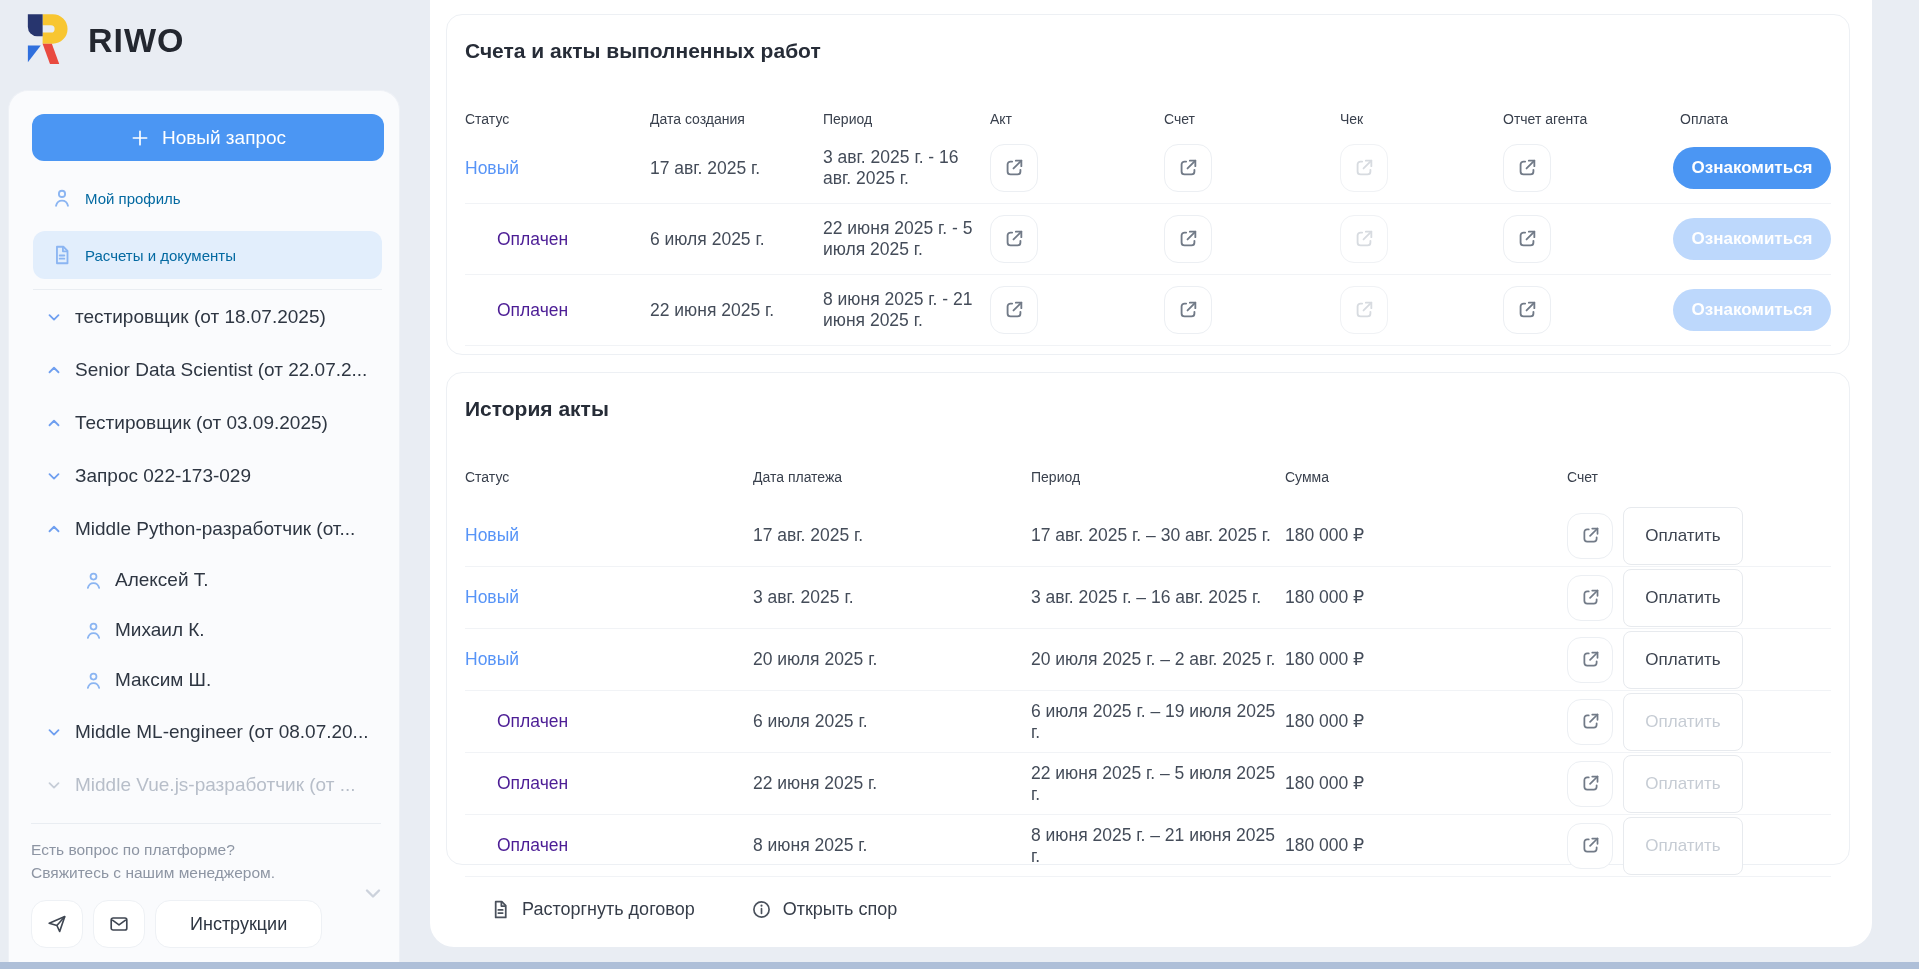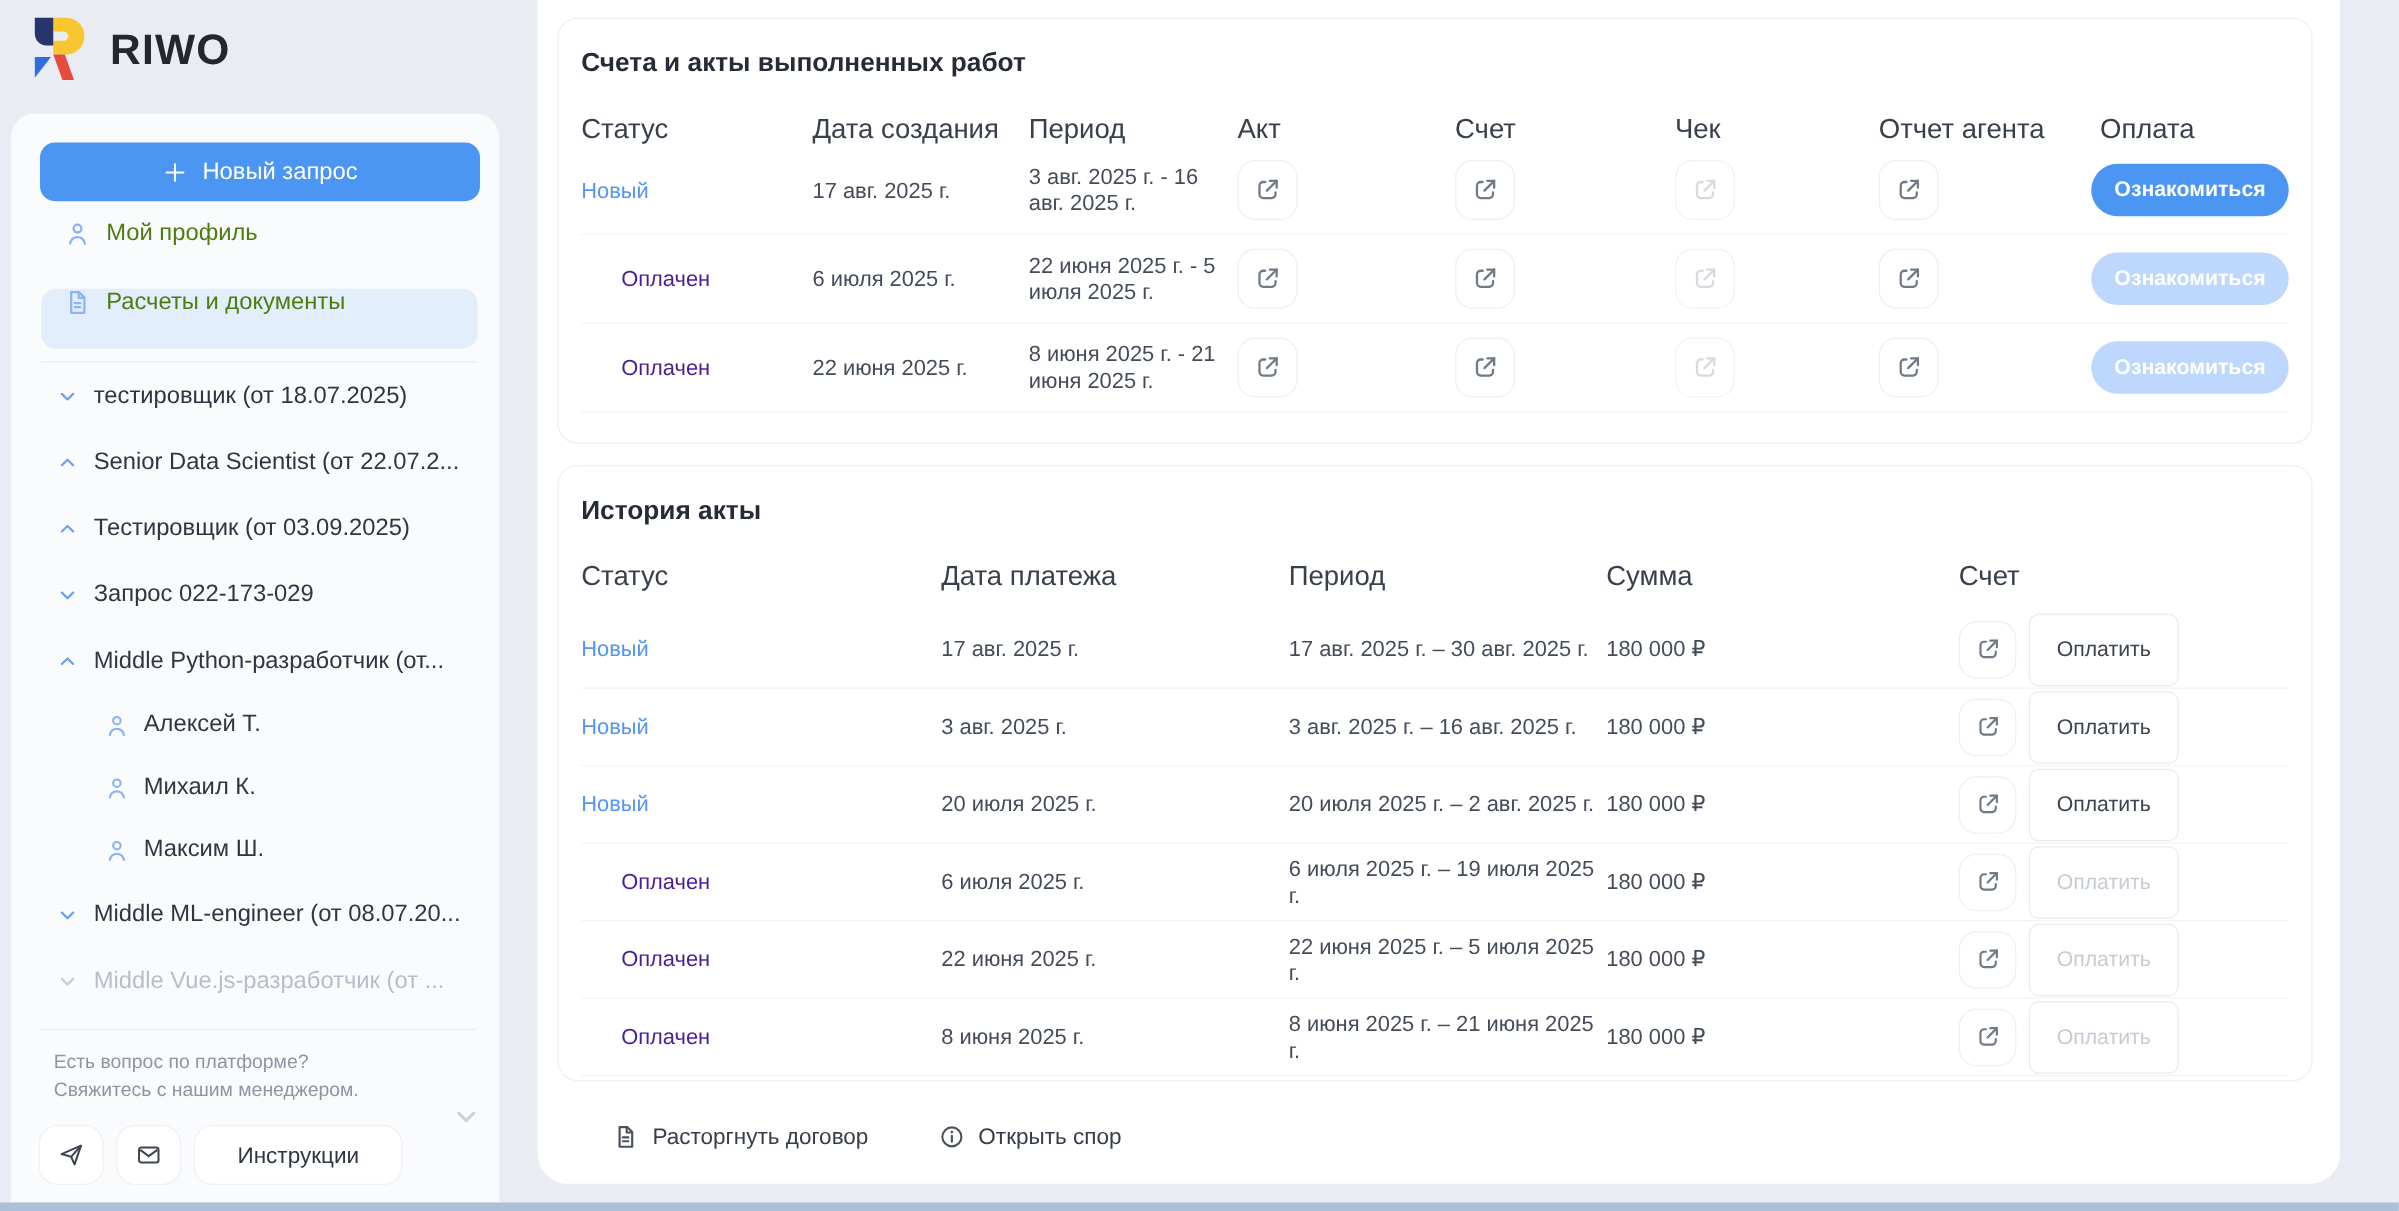--- a/index.html
+++ b/index.html
@@ -10,57 +10,57 @@
   
   .logo{position:absolute;left:26px;top:12px;display:flex;align-items:center;gap:14px;}
   .logo-text{font-size:34px;font-weight:700;color:#23272f;letter-spacing:1px;}
 
   
   .sidebar{position:absolute;left:8px;top:90px;width:392px;height:872px;
     background:#fafbfd;border-radius:20px 20px 0 0;border:1px solid #eef1f6;border-bottom:none;}
   .new-request{position:absolute;left:23px;top:23px;width:352px;height:47px;
     background:#4b96f3;color:#fff;border:none;border-radius:12px;font-size:19px;
     font-family:inherit;display:flex;align-items:center;justify-content:center;gap:12px;cursor:pointer;}
-  .nav-item{display:flex;gap:12px;height:44px;margin:0 17px 0 24px;
-    padding-left:18px;font-size:19px;color:#4d7c0f;border-radius:12px;cursor:pointer;}
+  .nav-item{display:flex;align-items:center;gap:12px;height:44px;margin:0 17px 0 24px;
+    padding-left:18px;font-size:15px;color:#0369a1;border-radius:12px;cursor:pointer;}
   .nav-item.first{margin-top:85px;}
   .nav-item.active{background:#e2eefc;height:48px;margin-top:11px;}
   .side-divider{border-top:1px solid #e9edf2;margin:10px 17px 0 24px;}
   .req-list{margin-top:0;}
   .req-item{display:flex;align-items:center;gap:12px;height:53px;padding-left:36px;
     font-size:19px;color:#2e3642;cursor:pointer;white-space:nowrap;overflow:hidden;}
   .req-item.muted{color:#b7bec9;}
   .sub-item{display:flex;align-items:center;gap:11px;height:50px;padding-left:74px;
     font-size:19px;color:#2e3642;cursor:pointer;}
   .icon-blue{color:#8bb5f2;flex:0 0 auto;}
   .icon-chev{color:#6f9ff0;flex:0 0 auto;}
   .icon-chev.gray{color:#c6cdd7;}
   .scroll-more{position:absolute;left:352px;top:790px;color:#ccd2dc;}
   .sidebar-footer{position:absolute;left:22px;right:18px;bottom:14px;}
   .sidebar-footer .side-divider{margin:0 0 14px 0;}
-  .help-line{font-size:15.5px;color:#8d95a3;line-height:23px;margin-left:12px;}
+  .help-line{font-size:15.5px;color:#8d95a3;line-height:23px;}
   .footer-btns{display:flex;gap:10px;margin-top:16px;}
   .icon-btn-big{width:52px;height:48px;background:#fff;border:1.5px solid #eef1f5;
     border-radius:15px;display:flex;align-items:center;justify-content:center;
     color:#3f4652;cursor:pointer;}
   .instructions-btn{height:48px;padding:0 34px;background:#fff;border:1.5px solid #eef1f5;
     border-radius:15px;font-family:inherit;font-size:18px;color:#2e3642;cursor:pointer;}
 
   
   .main-card{position:absolute;left:430px;top:-30px;width:1442px;height:977px;
     background:#fff;border-radius:24px;}
   .inner-card{position:absolute;left:446px;width:1404px;background:#fff;
     border:1px solid #edf0f4;border-radius:16px;padding:24px 18px 0 18px;}
   #invoices-card{top:14px;height:341px;}
   #payments-card{top:372px;height:493px;}
   .card-title{font-size:21px;font-weight:700;color:#262c37;margin:0 0 0 0;}
 
   .grid1{display:grid;grid-template-columns:185px 173px 167px 174px 176px 163px 177px minmax(0,1fr);align-items:center;}
   .grid2{display:grid;grid-template-columns:288px 278px 254px 272px minmax(0,1fr);align-items:center;}
-  .thead{margin-top:26px;height:28px;font-size:22px;font-weight:500;color:#39404d;}
+  .thead{margin-top:42px;height:28px;font-size:14px;font-weight:500;color:#39404d;}
   .trow{border-bottom:1px solid #f1f3f6;font-size:17.5px;color:#444c59;}
   .grid1.trow{height:71px;}
   .grid2.trow{height:62px;}
   .grid1 .thead-cell,.grid2 .thead-cell{overflow:visible;white-space:nowrap;}
   .status-new{color:#5794f7;}
   .status-paid{color:#4c1d95;margin-left:32px;}
   .period1{padding-right:14px;line-height:21px;}
 
   .ext-btn{width:48px;height:48px;border:1.5px solid #eceff3;border-radius:14px;
     background:#fff;display:flex;align-items:center;justify-content:center;

